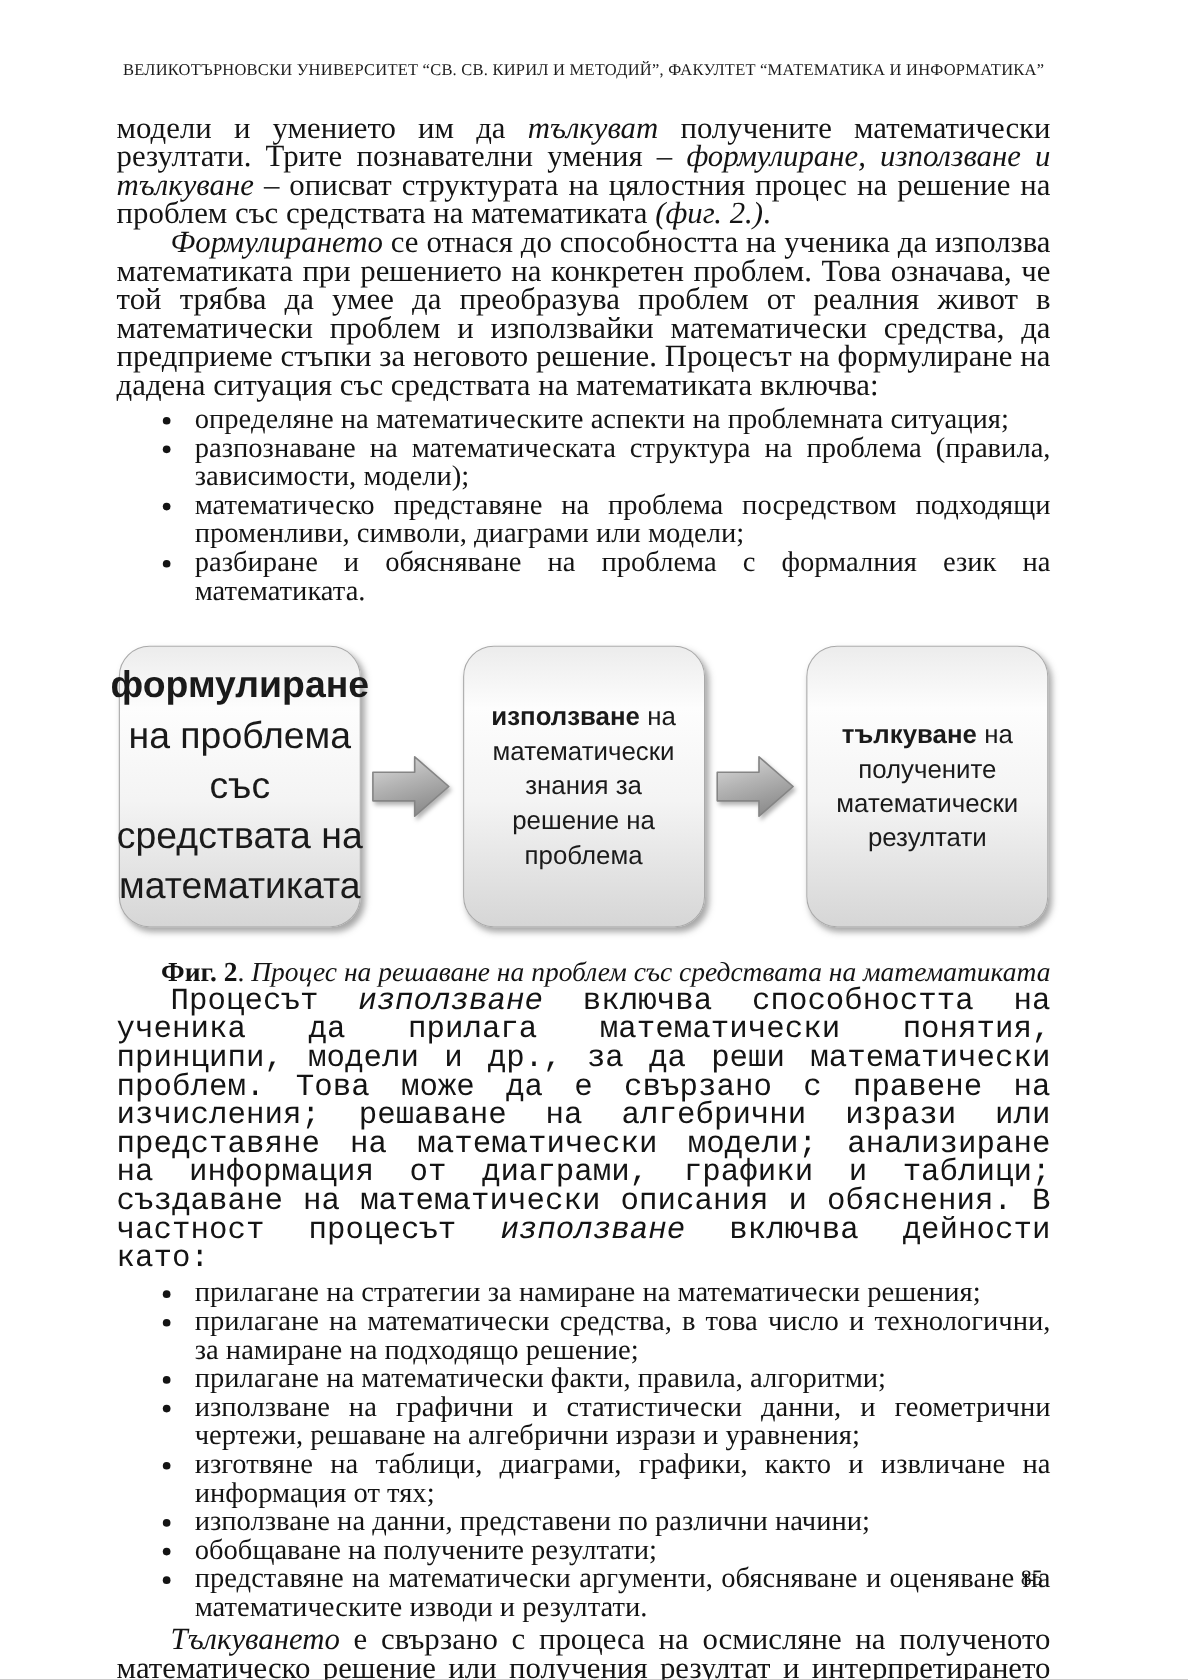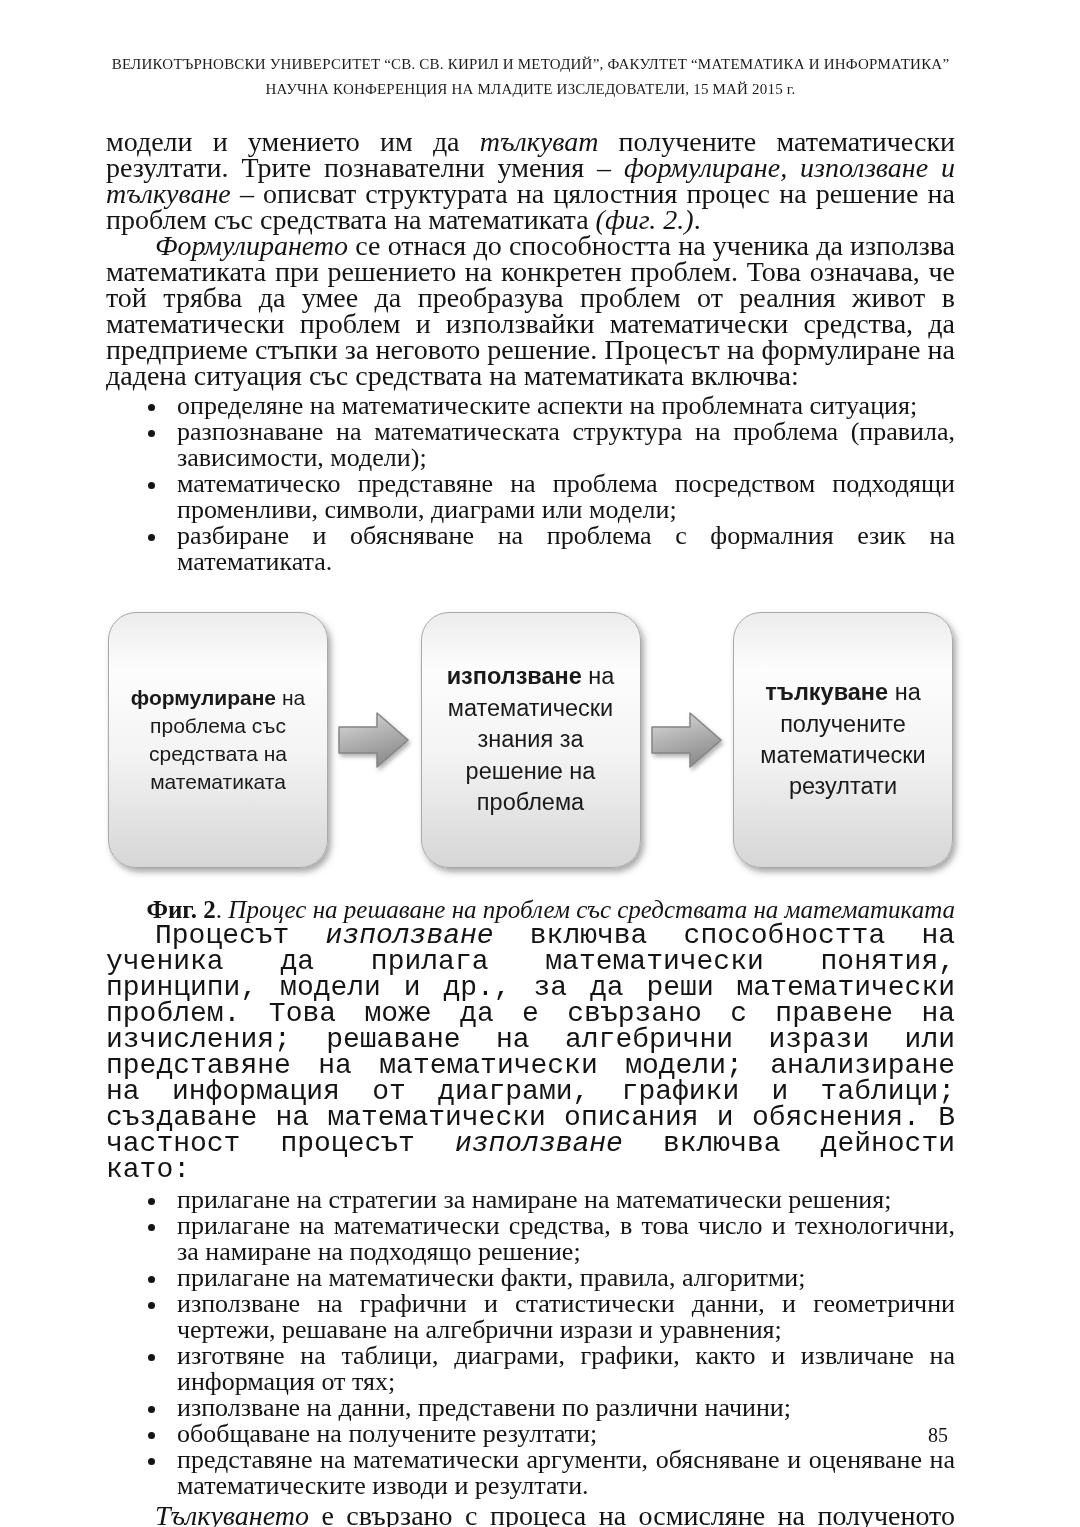--- a/index.html
+++ b/index.html
@@ -21,37 +21,36 @@
     align-items:center; justify-content:space-between; }
   .dbox {
     width:220px; height:256px; box-sizing:border-box; padding:0 16px;
     border:1px solid #a9a9a9; border-radius:28px;
     background:linear-gradient(#ececec, #fdfdfd 22%, #f4f4f4 55%, #d6d6d6 100%);
     box-shadow:3px 4px 6px rgba(80,80,80,.5);
     display:flex; align-items:center; justify-content:center; text-align:center;
     font-family:"Liberation Sans", sans-serif; font-size:23.5px; line-height:1.34;
     color:#1a1a1a;
   }
-  .dbox.first { font-size:21px; }
+  .dbox.first { font-size:34px; }
   .arrow-wrap { flex:0 0 auto; display:flex; align-items:center;
     filter:drop-shadow(2px 3px 2px rgba(0,0,0,.30)); }
   .caption { margin:28px 0 0 0; text-align:right; font-size:25px; line-height:26px; }
   .caption .b { font-weight:bold; }
   .para-after-caption { margin-top:26px;font-family:Liberation Mono, monospace; }
   footer.pgfoot { position:absolute; right:132px; bottom:80px;
     font-size:20px; color:#141414;margin-top:36px; }
 </style>
 </head>
 <body>
 
 <div class="page">
 
   <header class="pghead">
     <div>ВЕЛИКОТЪРНОВСКИ УНИВЕРСИТЕТ “СВ. СВ. КИРИЛ И МЕТОДИЙ”, ФАКУЛТЕТ “МАТЕМАТИКА И ИНФОРМАТИКА”</div>
-    <div>НАУЧНА КОНФЕРЕНЦИЯ НА МЛАДИТЕ ИЗСЛЕДОВАТЕЛИ, 15 МАЙ 2015 г.</div>
   </header>
 
   <main>
 
     <p class="para"><span>модели и умението им да </span><span class="i">тълкуват</span><span> получените математически резултати. Трите познавателни умения – </span><span class="i">формулиране, използване и тълкуване</span><span> – описват структурата на цялостния процес на решение на проблем със средствата на математиката </span><span class="i">(фиг. 2.)</span><span>.</span></p>
 
     <p class="para indent"><span class="i">Формулирането</span><span> се отнася до способността на ученика да използва математиката при решението на конкретен проблем. Това означава, че той трябва да умее да преобразува проблем от реалния живот в математически проблем и използвайки математически средства, да предприеме стъпки за неговото решение. Процесът на формулиране на дадена ситуация със средствата на математиката включва:</span></p>
 
     <ul class="bullets">
         <li>определяне на математическите аспекти на проблемната ситуация;</li>

